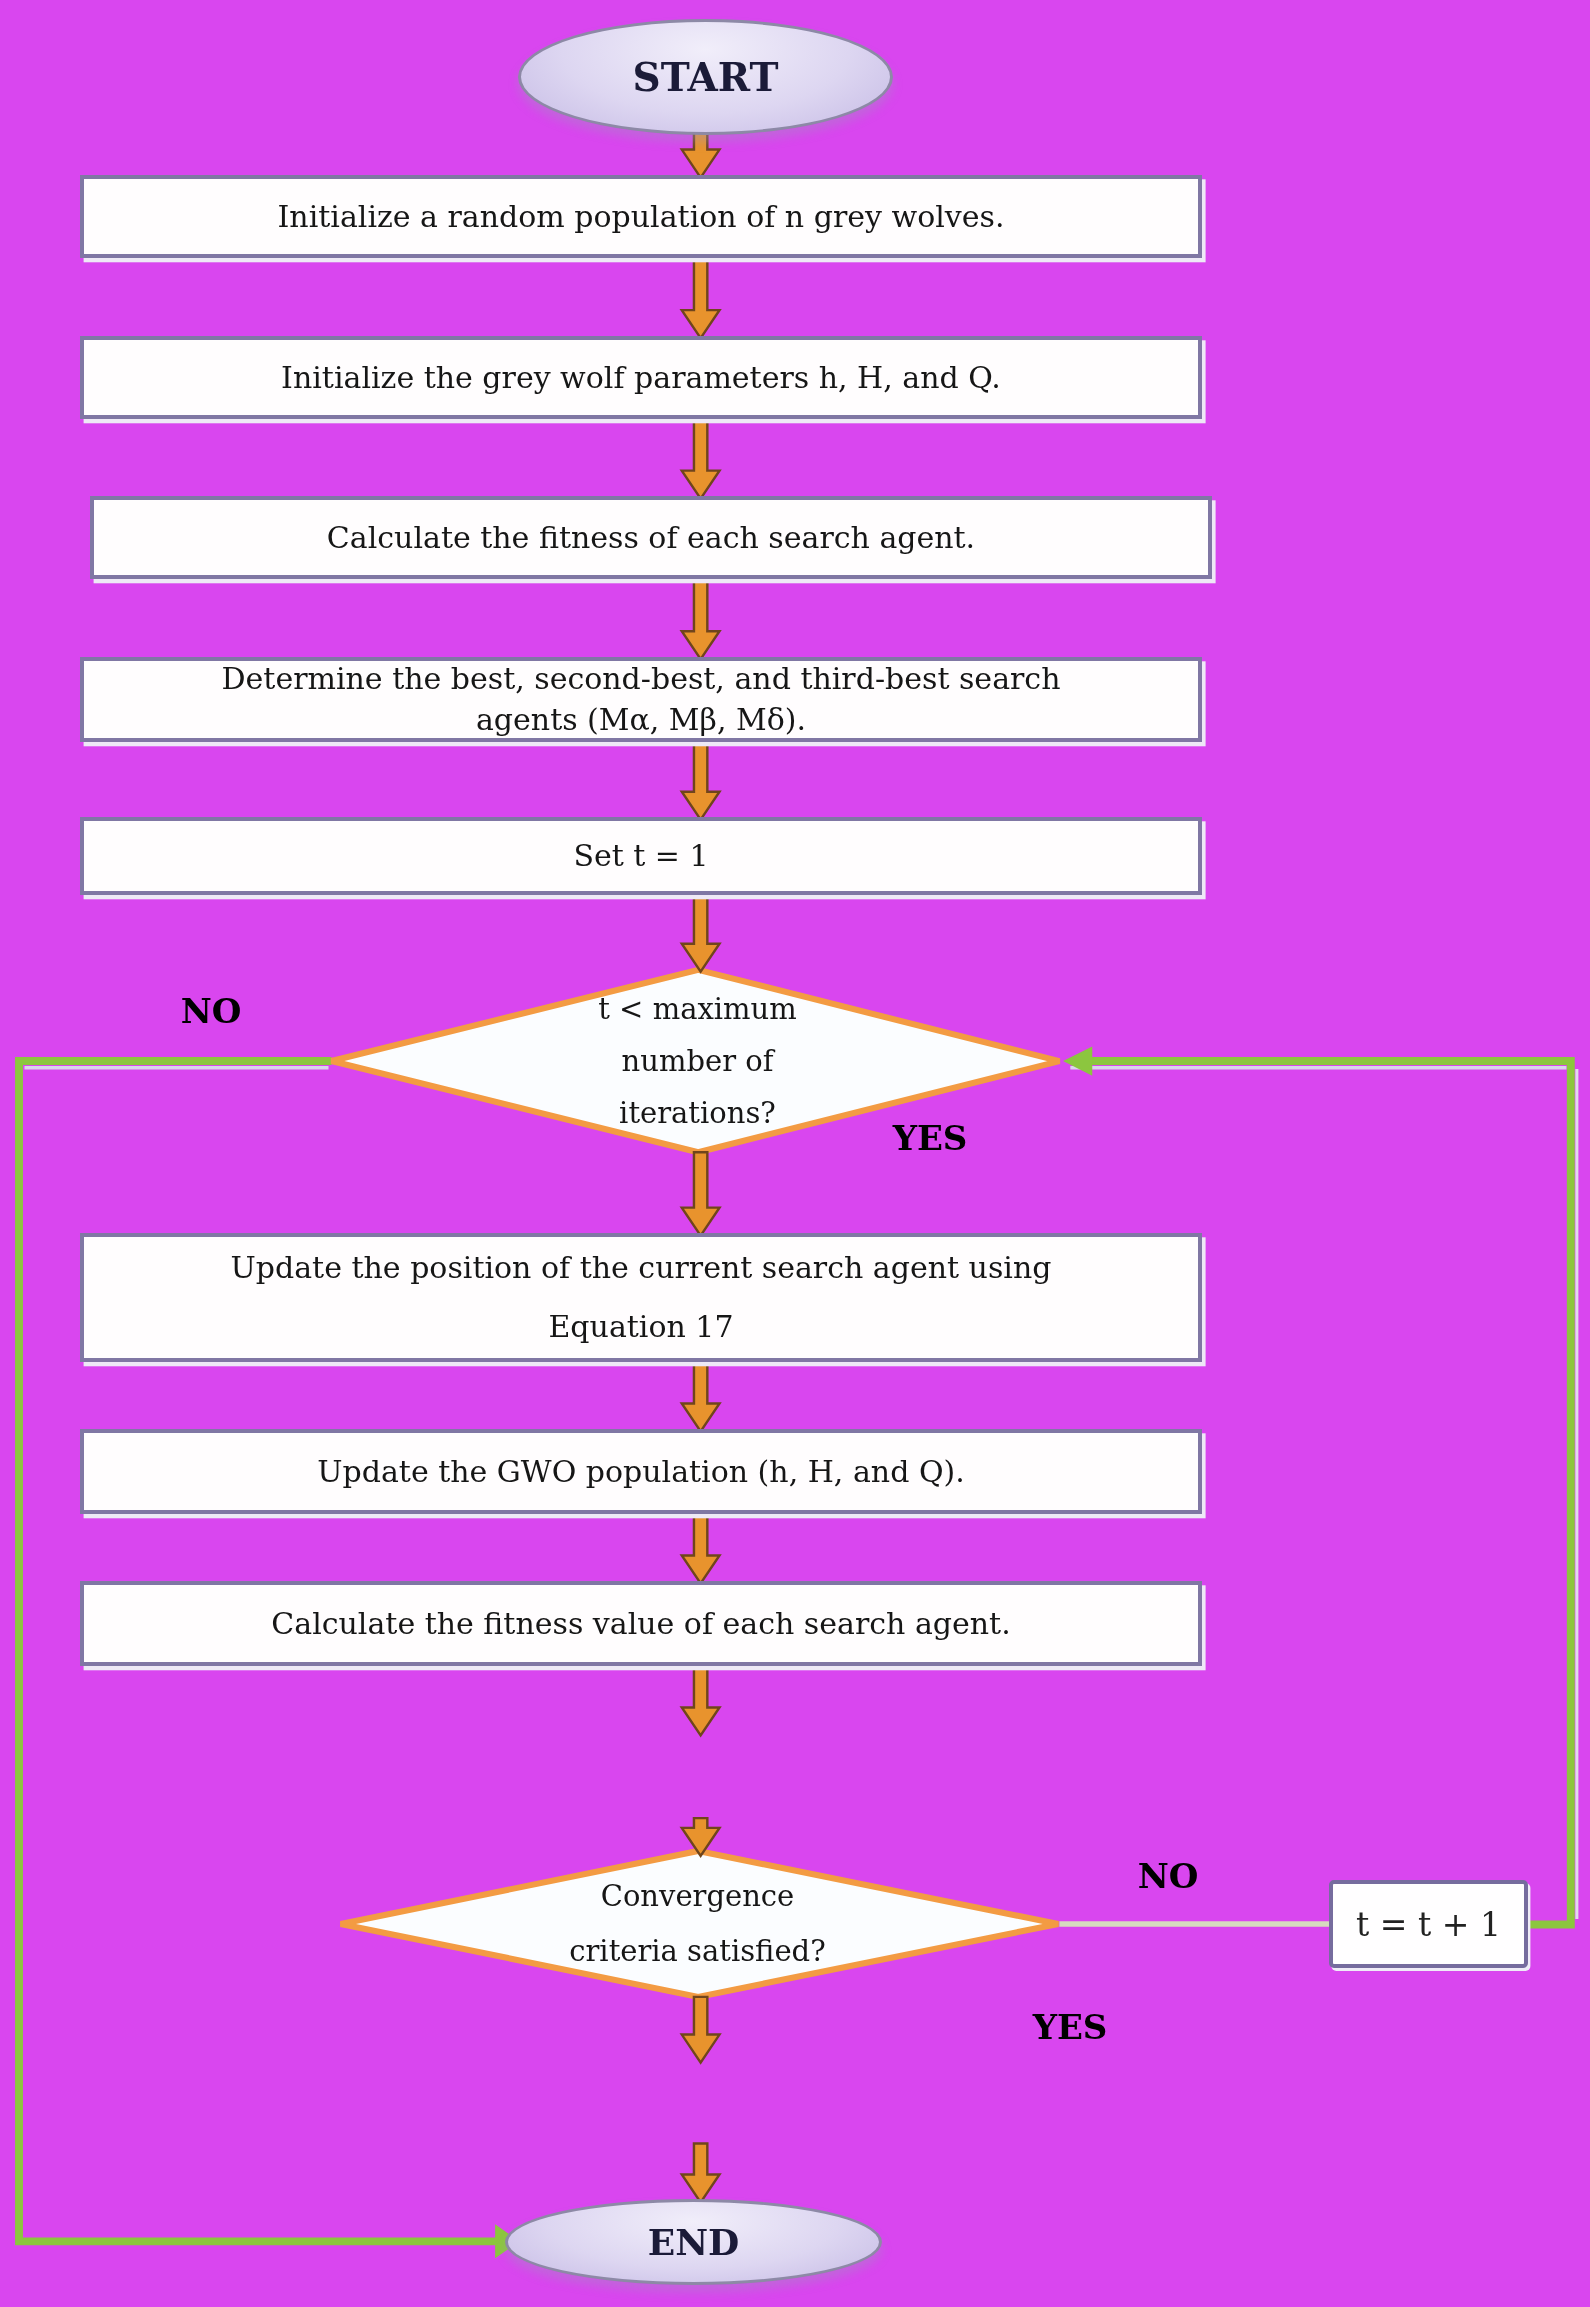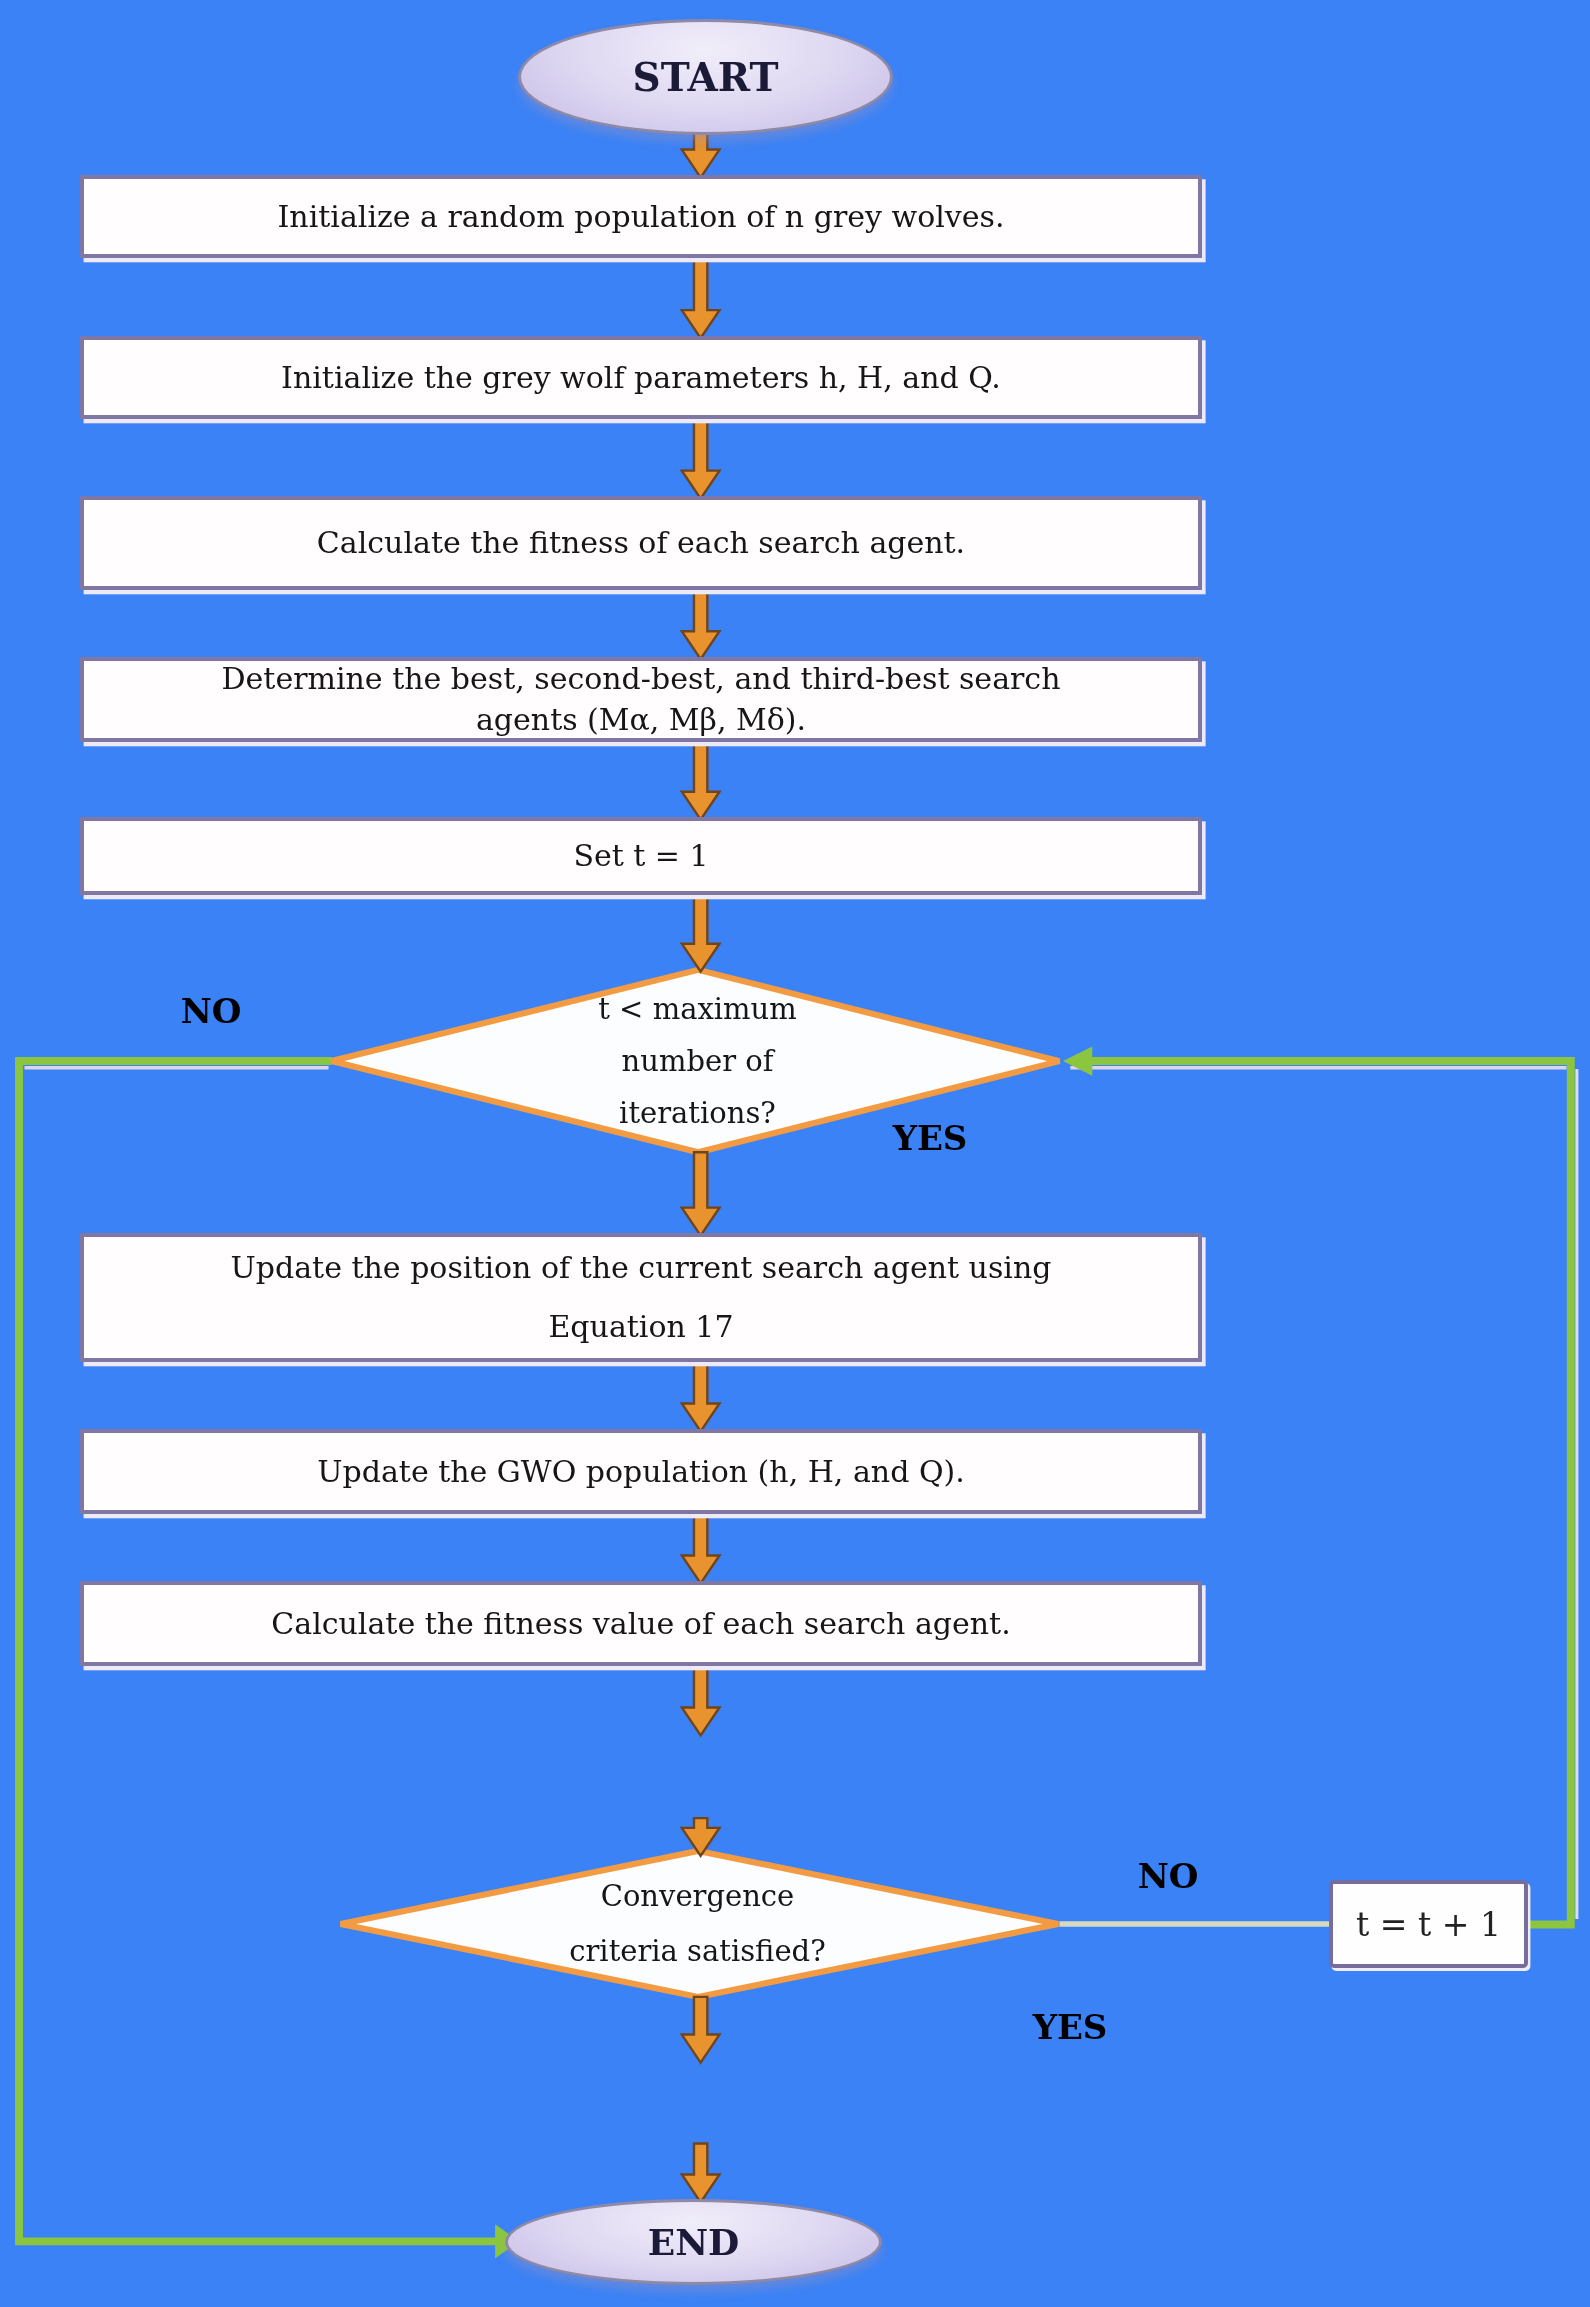--- a/index.html
+++ b/index.html
@@ -1,19 +1,19 @@
 <!DOCTYPE html>
 <html style="font-size:9.7px"><head>
 <meta charset="utf-8">
 <style>
   html,body{margin:0;padding:0;background:#ffffff;}
   .page{
     position:relative;
     width:1591px;height:2307px;
-    background:#3b82f6;
+    background:#d946ef;
     font-family:"DejaVu Serif","Liberation Serif",serif;
     overflow:hidden;
   }
   svg.connectors{position:absolute;left:0;top:0;pointer-events:none;}
   .proc{
     position:absolute;left:80px;width:1122px;
     box-sizing:border-box;
     border:4.3px solid #8077A4;
     background:#fffdfe;
     display:flex;align-items:center;justify-content:center;
@@ -91,21 +91,21 @@
   </div>
 
   <div class="term" style="left:505px;top:2199px;width:377px;height:86px;font-size:36px;">
     <span>END</span>
   </div>
 
   <div class="proc" style="top:175px;height:83px;">Initialize a random population of n grey wolves.</div>
 
   <div class="proc" style="top:336px;height:83px;">Initialize the grey wolf parameters h, H, and Q.</div>
 
-  <div class="proc" style="top:496px;height:94px;">Calculate the fitness of each search agent.</div>
+  <div class="proc" style="top:496px;height:83px;margin-left:10px;">Calculate the fitness of each search agent.</div>
 
   <div class="proc" style="top:657px;height:85px;line-height:1.35;">Determine the best, second-best, and third-best search
 agents (Mα, Mβ, Mδ).</div>
 
   <div class="proc" style="top:817px;height:78px;">Set t = 1</div>
 
   <div class="proc" style="top:1233px;height:129px;line-height:1.95;">Update the position of the current search agent using
 Equation 17</div>
 
   <div class="proc" style="top:1429px;height:85px;">Update the GWO population (h, H, and Q).</div>

